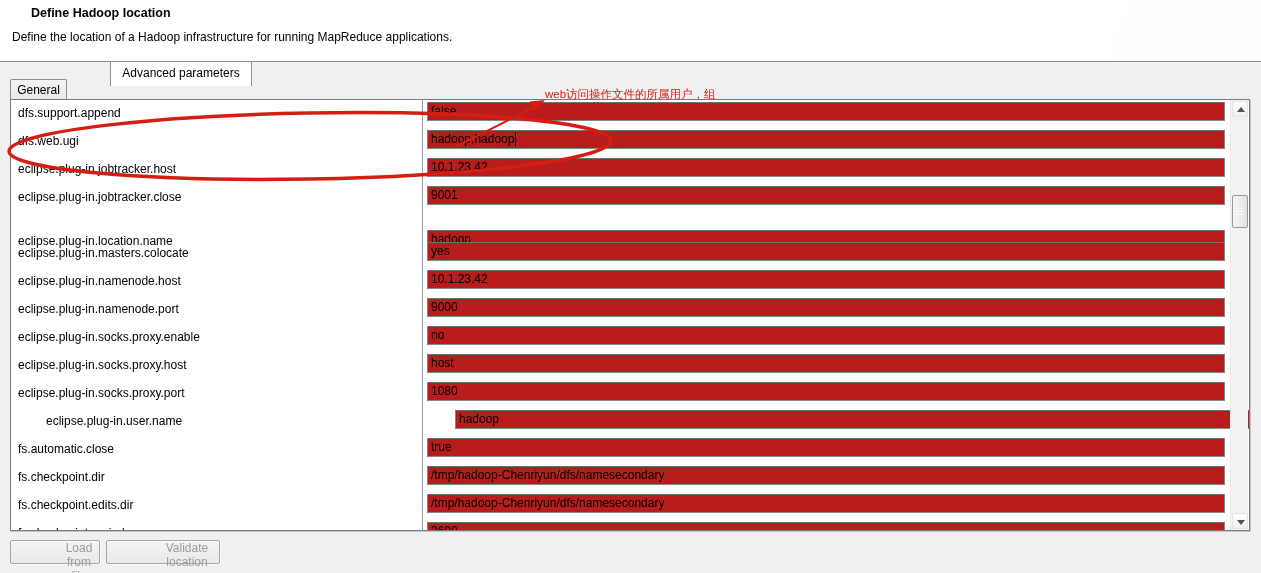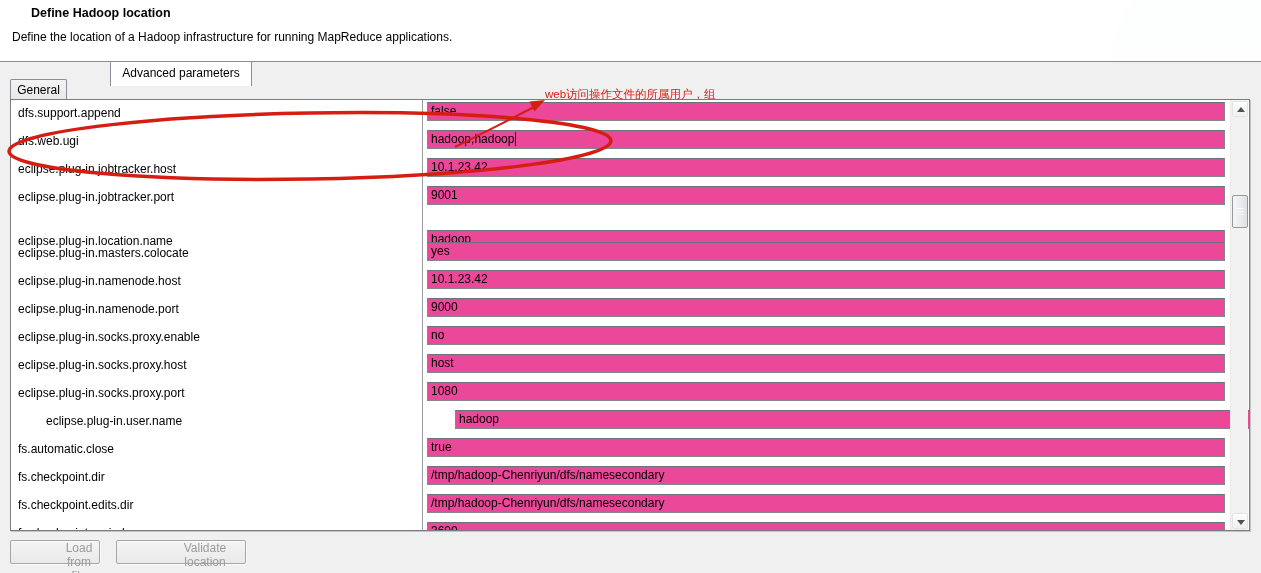--- a/index.html
+++ b/index.html
@@ -23,21 +23,21 @@
                   background:linear-gradient(#f4f4f4,#e9e9e9); }
   .tab-active { left:66px; top:61px; width:142px; height:25px; line-height:23px; background:#ffffff; z-index:3;margin-left:44px; }
 
   
   .ptable { position:absolute; left:10px; top:99px; width:1240px; height:432px; background:#ffffff;
             border:1px solid #797c82; box-shadow:1px 1px 0 rgba(0,0,0,.18); z-index:1; }
   .ptable-inner { position:absolute; left:0; top:0; width:1238px; height:430px; overflow:hidden; }
   .col-divider { position:absolute; left:411px; top:0; width:1px; height:430px; background:#9a9da2; }
   .prow { position:absolute; left:0; width:1238px; height:28px;padding-left:46px; }
   .pname { position:absolute; left:7px; top:4px; font-size:12px; color:#000; white-space:nowrap; }
-  .tfield { position:absolute; left:416px; top:0; width:798px; height:19px; background:#ec4899;
+  .tfield { position:absolute; left:416px; top:0; width:798px; height:19px; background:#b91c1c;
             border:1px solid #84878c; border-top-color:#6e7175; padding:1px 3px; font-size:12px; color:#000;
             white-space:nowrap; overflow:hidden; }
   .tval { display:inline-block; vertical-align:top; line-height:15px; }
   .caret { display:inline-block; width:1px; height:14px; background:#000; vertical-align:top; margin-left:1px; }
 
   
   .vscroll { position:absolute; right:1px; top:0; width:18px; height:430px; background:#f2f2f3;
              border-left:1px solid #eaeaea; }
   .sb-btn { position:absolute; left:1px; width:16px; height:16px; background:linear-gradient(#fdfdfd,#f0f0f1);
             border:1px solid #e3e4e5; border-radius:2px; }
@@ -54,21 +54,21 @@
   
   .anno-svg { position:absolute; left:0; top:0; width:1261px; height:573px; z-index:9; pointer-events:none; }
   .anno-text { position:absolute; left:545px; top:87px; font-size:11.5px; color:#d61d12; z-index:10;
                pointer-events:none; white-space:nowrap; }
 
   
   .btn { position:absolute; top:540px; height:24px; font-size:12px; color:#9b9b9b; text-align:center;
          background:linear-gradient(#f4f4f4,#e9e9e9); border:1px solid #a5a5a5; border-radius:2px;
          box-shadow:inset 0 1px 0 #fdfdfd, 1px 1px 0 #fbfbfb; font-family:inherit;padding-left:48px; }
   .btn-load { left:10px; width:90px; }
-  .btn-validate { left:116px; width:130px; }
+  .btn-validate { left:106px; width:114px; }
 </style>
 </head>
 <body>
 
 <div class="header">
   <div class="header-deco"></div>
   <div class="hdr-title">Define Hadoop location</div>
   <div class="hdr-sub">Define the location of a Hadoop infrastructure for running MapReduce applications.</div>
 </div>
 
@@ -85,21 +85,21 @@
         </div>
         <div class="prow" style="top: 30px;">
           <span class="pname">dfs.web.ugi</span>
           <div class="tfield"><span class="tval">hadoop,hadoop</span><span class="caret"></span></div>
         </div>
         <div class="prow" style="top: 58px;">
           <span class="pname">eclipse.plug-in.jobtracker.host</span>
           <div class="tfield"><span class="tval">10.1.23.42</span></div>
         </div>
         <div class="prow" style="top: 86px;">
-          <span class="pname">eclipse.plug-in.jobtracker.port</span>
+          <span class="pname">eclipse.plug-in.jobtracker.close</span>
           <div class="tfield"><span class="tval">9001</span></div>
         </div>
         <div class="prow" style="top: 114px; margin-top: 16px;">
           <span class="pname">eclipse.plug-in.location.name</span>
           <div class="tfield"><span class="tval">hadoop</span></div>
         </div>
         <div class="prow" style="top: 142px;">
           <span class="pname">eclipse.plug-in.masters.colocate</span>
           <div class="tfield"><span class="tval">yes</span></div>
         </div>

